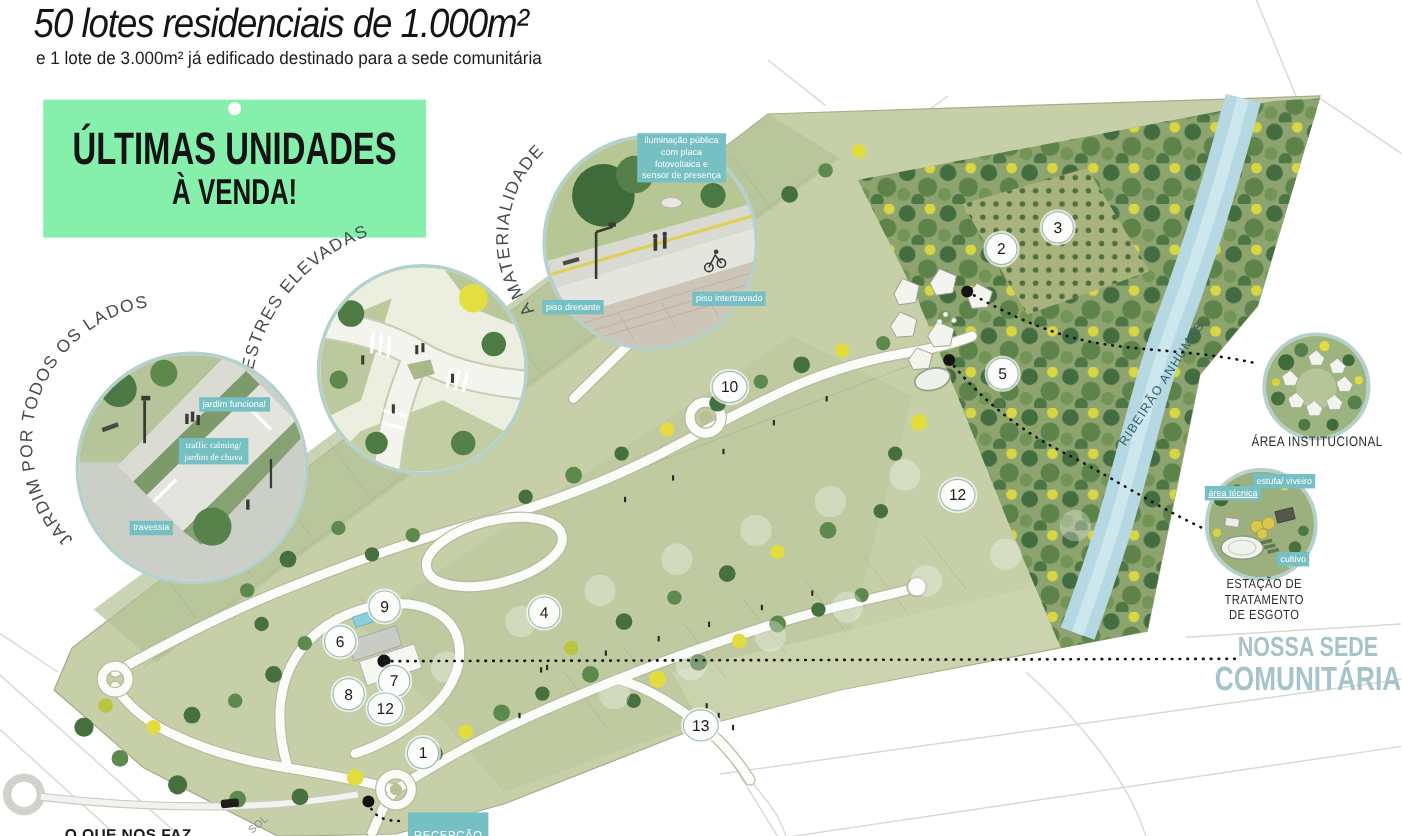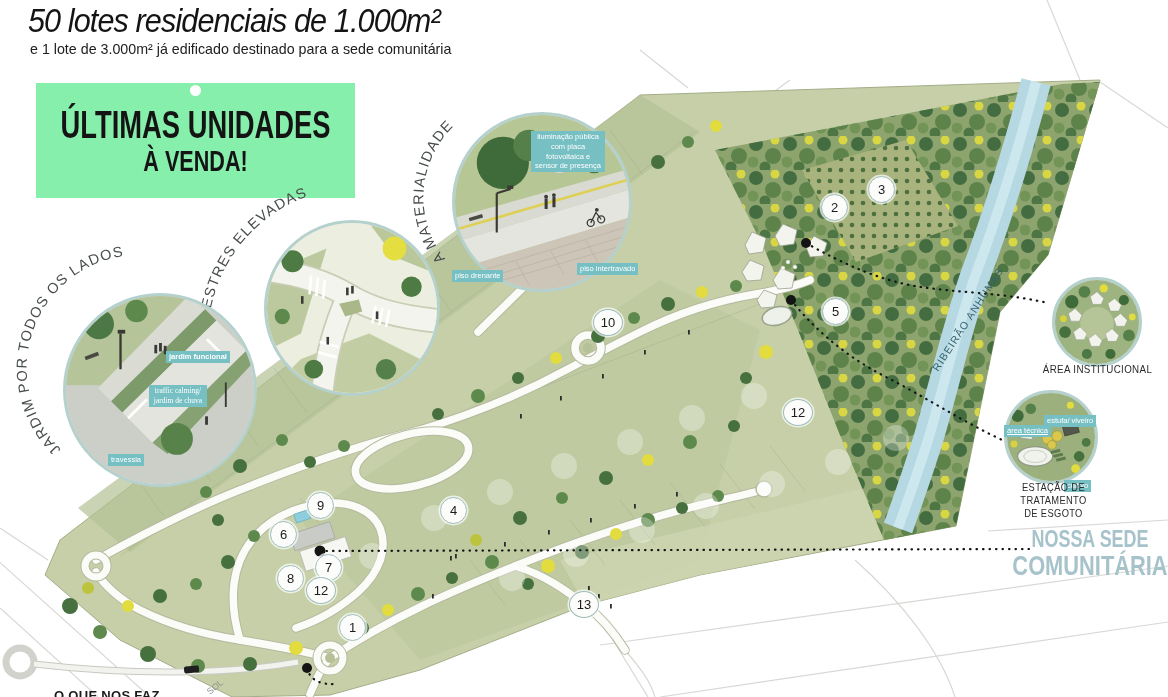--- a/index.html
+++ b/index.html
@@ -29,21 +29,21 @@
             box-sizing:border-box;background:#dfe3da;z-index:3;}
   .vignette svg{position:absolute;left:0;top:0;}
   #c1{left:63px;top:293px;width:194px;height:194px;}
   #c2{left:264px;top:220px;width:176px;height:176px;}
   #c3{left:452px;top:112px;width:180px;height:180px;}
   #c4{left:1052px;top:277px;width:90px;height:90px;}
   #c5{left:1004px;top:390px;width:94px;height:94px;}
 
   
   .chip{position:absolute;background:#76bfc2;color:#fff;font-size:7.5px;line-height:1.3;
-        padding:1px 3px;text-align:center;z-index:5;margin-top:20px;}
+        padding:1px 3px;text-align:center;z-index:5;}
   .chip.recep{font-size:9.5px;padding:14px 5px;letter-spacing:.5px;}
 
   
   .marker{position:absolute;width:25px;height:25px;border-radius:50%;background:#fcfcfa;
           border:1px solid #9dbdb9;box-shadow:0 0 0 1.5px rgba(255,255,255,.7);
           display:flex;align-items:center;justify-content:center;
           font-size:13px;color:#1c1c1c;z-index:6;}
   .marker.w2{width:28px;}
 
   
@@ -457,21 +457,21 @@
     <circle cx="12" cy="26" r="7" fill="#3f6b3a"></circle>
       <circle cx="27" cy="18" r="6" fill="#55804a"></circle>
     <circle cx="82" cy="72" r="6" fill="#47703f"></circle>
       <circle cx="90" cy="56" r="5" fill="#4c7845"></circle>
     <circle cx="78" cy="86" r="5" fill="#e2dc3e"></circle>
       <circle cx="8" cy="58" r="4" fill="#d8d23c"></circle>
       <circle cx="72" cy="14" r="4" fill="#e2dc3e"></circle>
   </svg>
 </div>
 
-<div class="chip" style="left:166px;top:331px;font-weight:bold;">jardim funcional</div>
+<div class="chip" style="left:166px;top:331px;">jardim funcional</div>
 <div class="chip" style="left:149px;top:365px;width:52px;font-family:Liberation Serif, serif;">traffic calming/ jardim de chuva</div>
 <div class="chip" style="left:108px;top:434px;">travessia</div>
 
 <div class="chip" style="left:531px;top:111px;width:68px;">iluminação pública com placa fotovoltaica e sensor de presença</div>
 <div class="chip" style="left:452px;top:250px;">piso drenante</div>
 <div class="chip" style="left:577px;top:243px;">piso intertravado</div>
 
 <div class="chip" style="left:1004px;top:405px;text-decoration:underline;">área técnica</div>
 <div class="chip" style="left:1044px;top:395px;">estufa/ viveiro</div>
 <div class="chip" style="left:1064px;top:460px;">cultivo</div>

